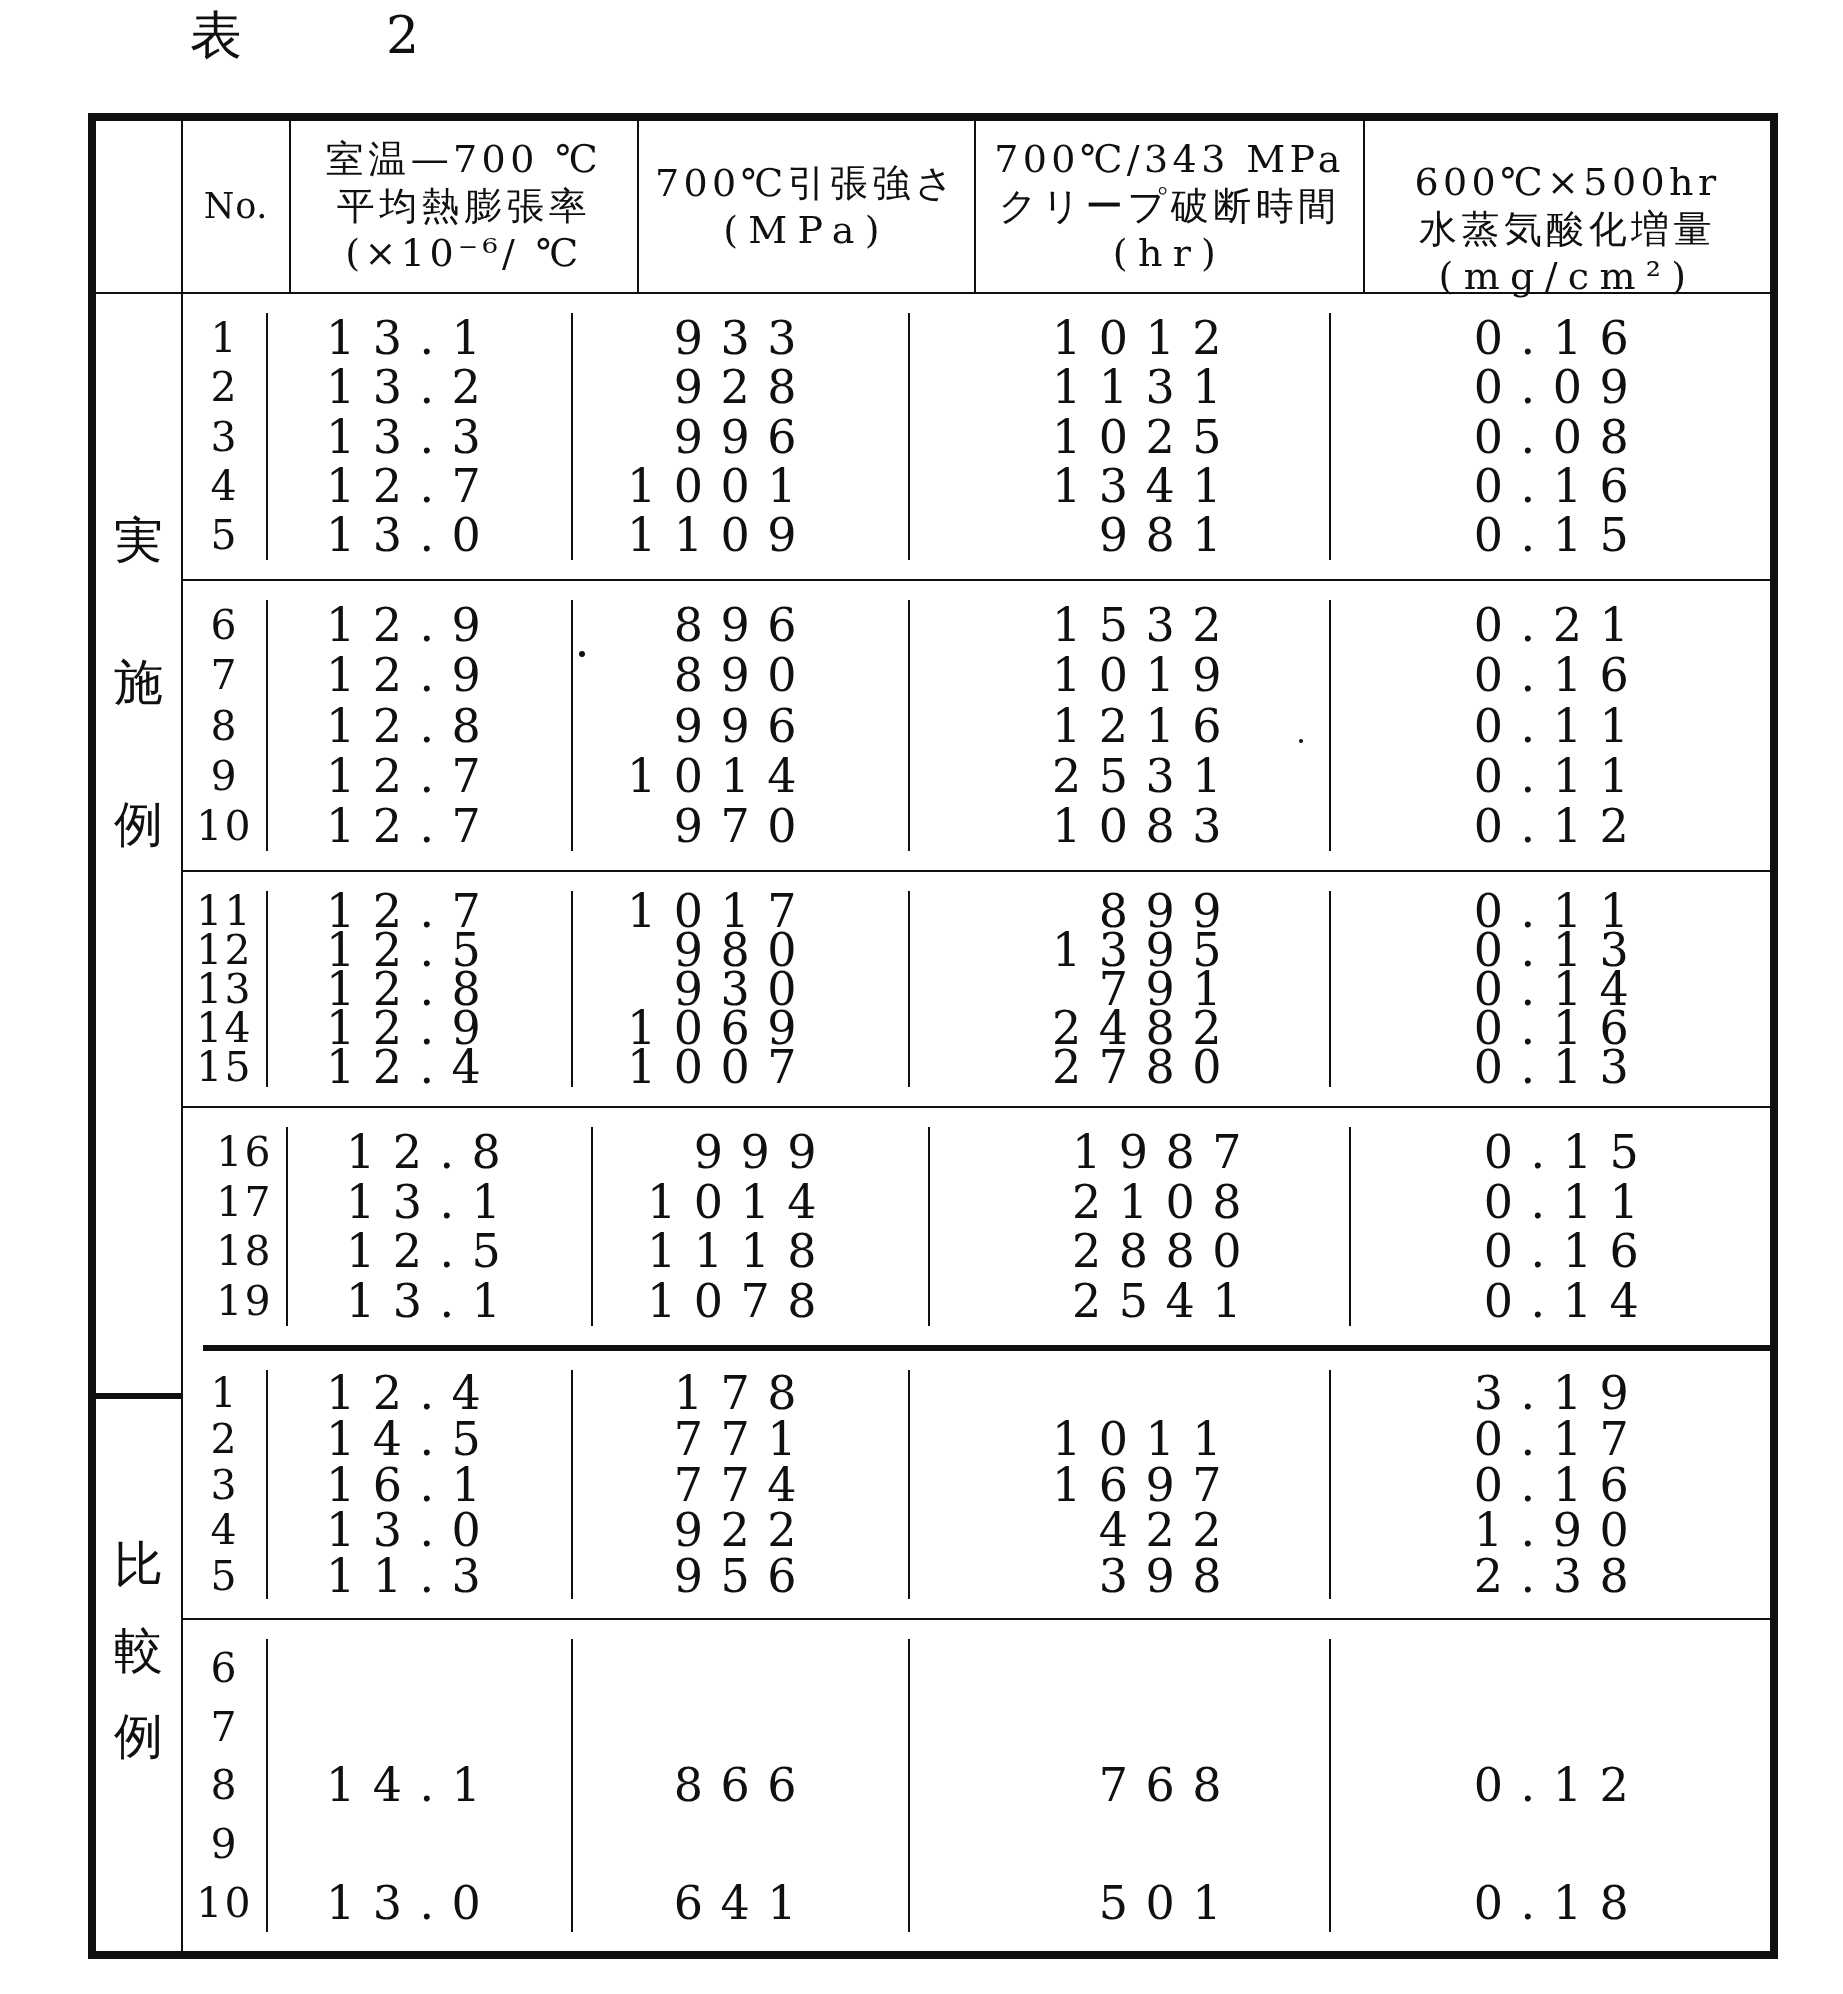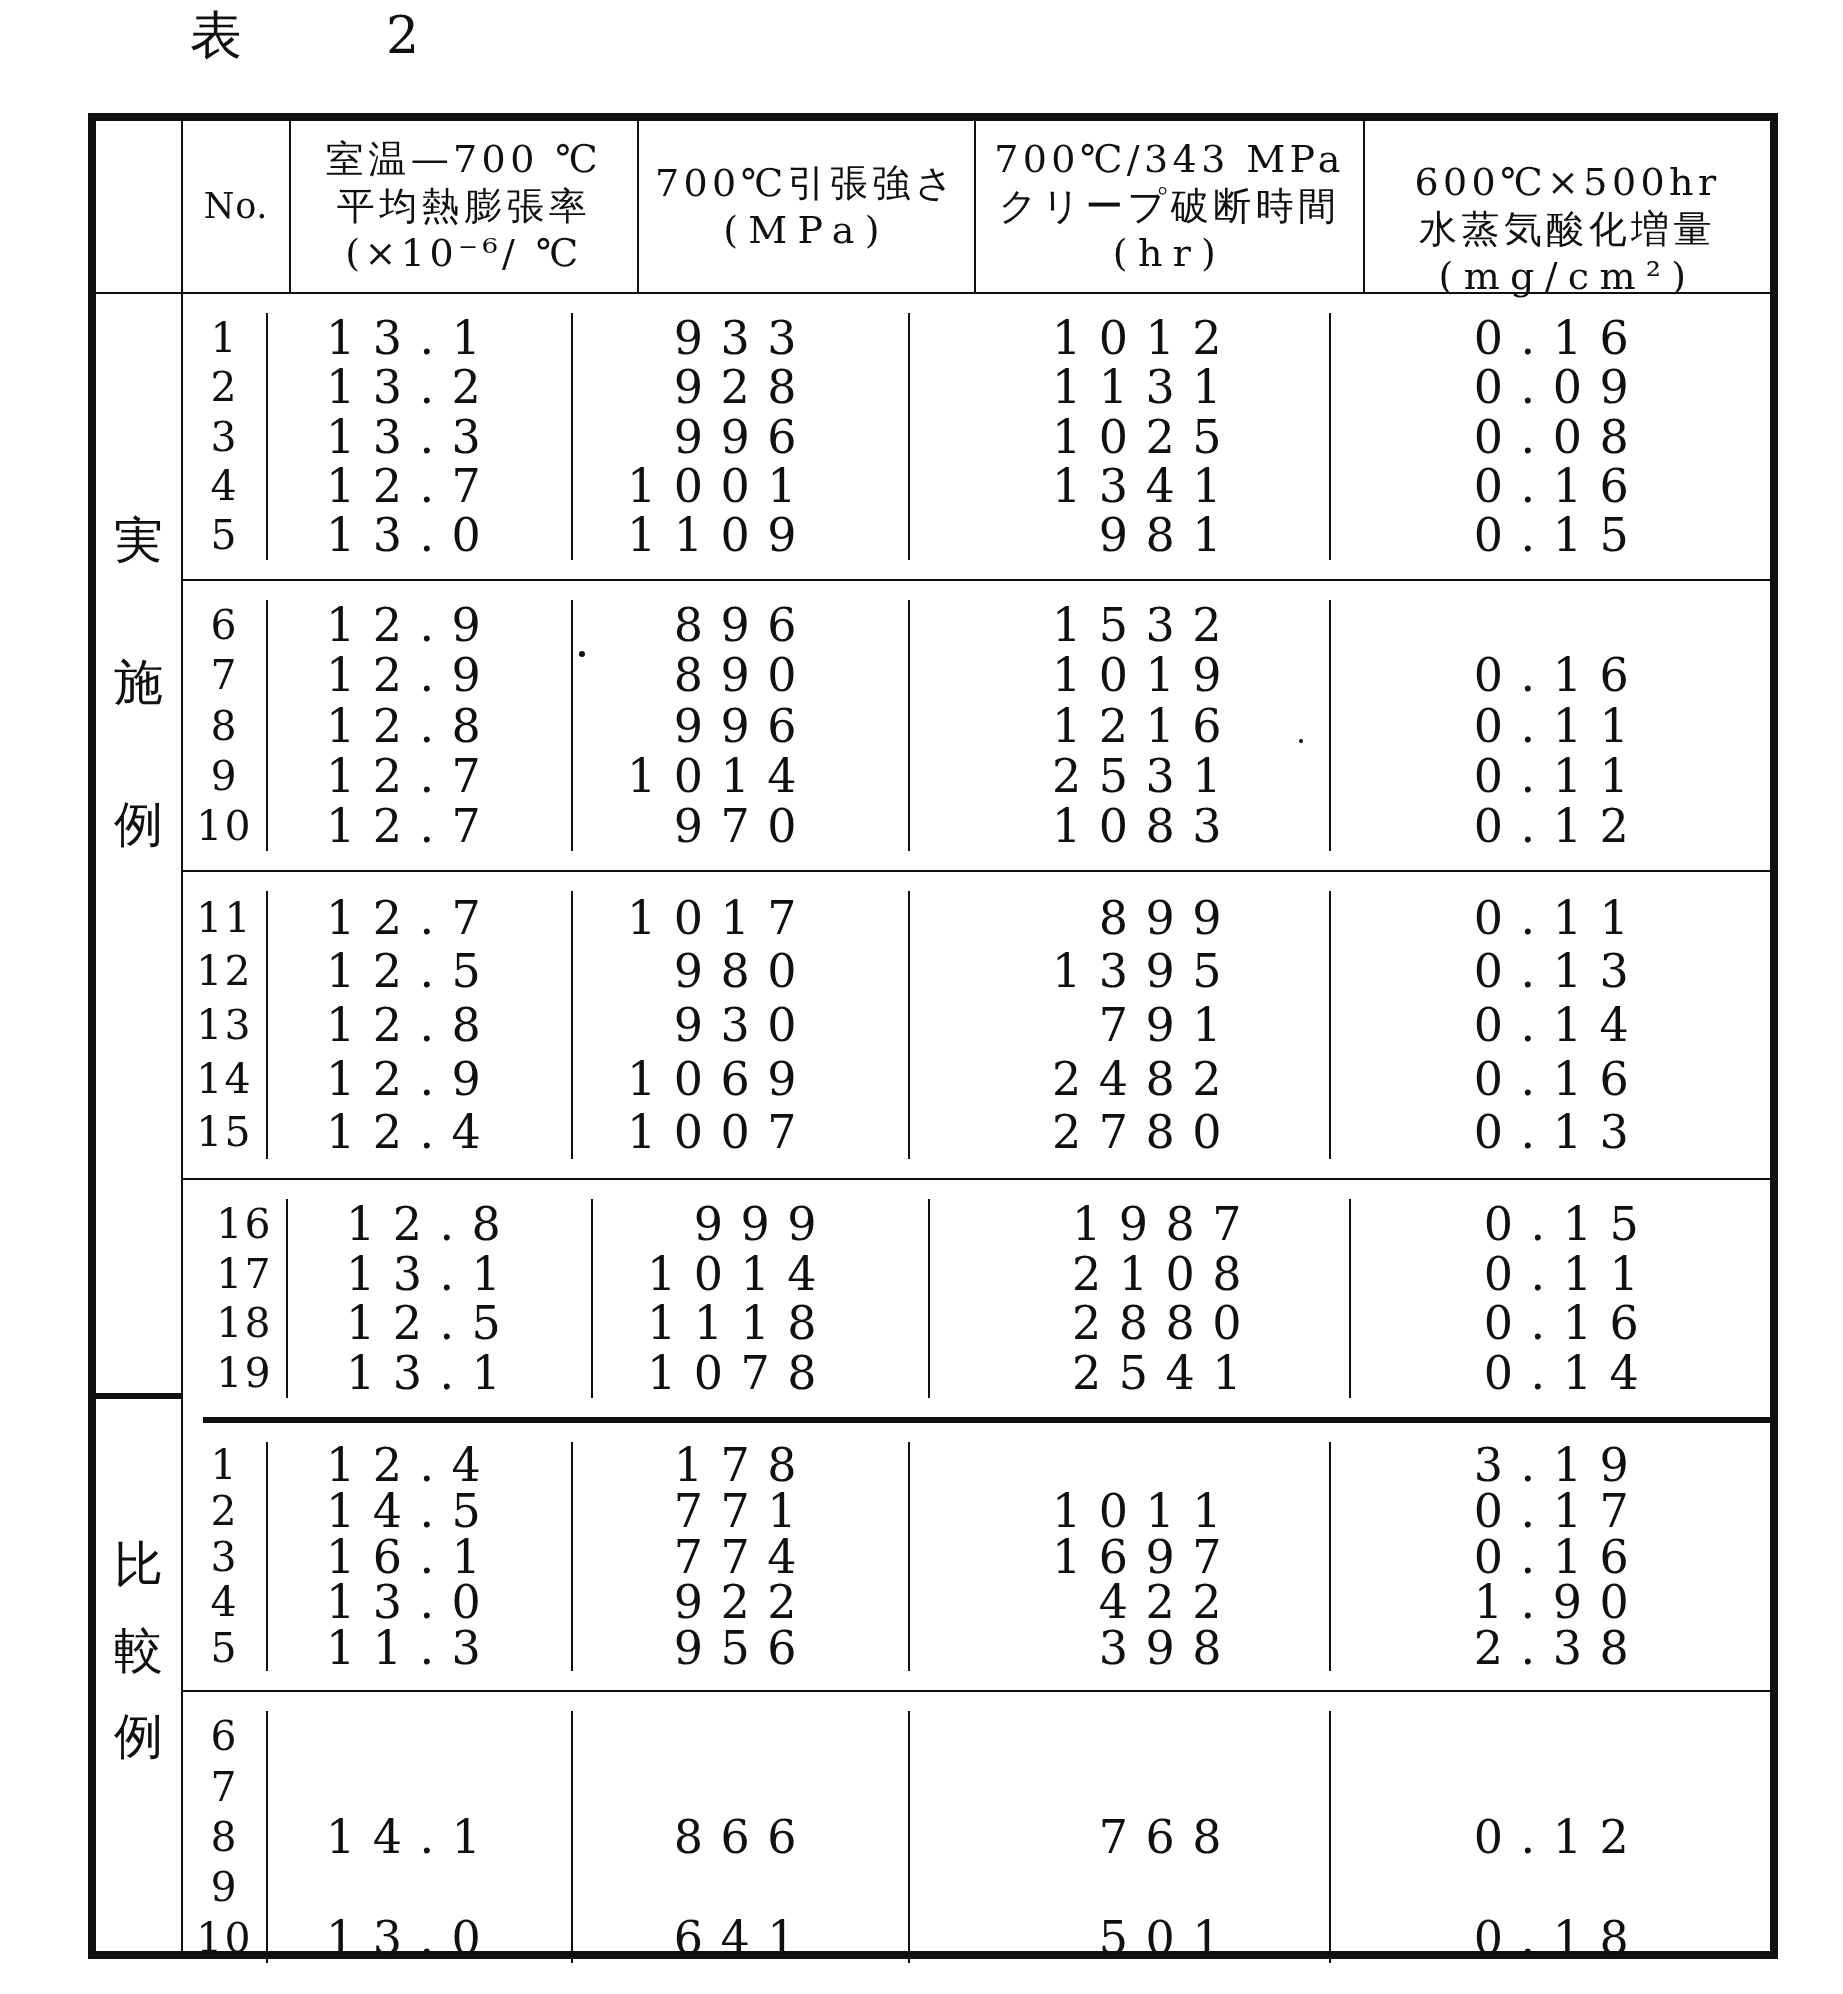--- a/index.html
+++ b/index.html
@@ -37,21 +37,21 @@
   .h-no{width:108px;font-size:35px;letter-spacing:0.7px;}
   .h-c2{width:348px;}
   .h-c3{width:337px;}
   .h-c4{width:389px;}
   .h-c5{flex:1;margin-top:46px;}
   .hline{white-space:nowrap;}
   .hline.units{letter-spacing:10.3px;}
   
   .group{display:flex;flex-direction:column;padding:19px 0;
     border-bottom:2.9px solid #101010;}
-  .g-a1{height:287px;} .g-a2{height:291px;} .g-a3{height:308px;}
+  .g-a1{height:287px;} .g-a2{height:291px;} .g-a3{height:236px;}
   .g-a4{height:243px;border-bottom:6.6px solid #101010;margin-left:20px;}
   .g-b1{height:269px;} .g-b2{flex:1;border-bottom:none;}
   .row{flex:1;display:flex;min-height:0;}
   .row .cell{display:flex;align-items:center;border-right:2.9px solid #101010;
     font-size:46px;letter-spacing:0.38em;white-space:nowrap;}
   .cell.no{width:85px;justify-content:center;font-size:41px;letter-spacing:0.05em;}
   .cell.expansion{width:305px;justify-content:center;padding-right:14.7px;}
   .cell.tensile{width:337px;justify-content:flex-end;padding-right:94px;}
   .cell.creep{width:421px;justify-content:flex-end;padding-right:90px;}
   .cell.oxidation{flex:1;justify-content:center;border-right:none;padding-left:19px;}
@@ -149,20 +149,21 @@
             <div class="cell creep">981</div>
             <div class="cell oxidation">0.15</div>
           </div>
         </div>
       <div class="band group g-a2">
           <div class="row">
             <div class="cell no">6</div>
             <div class="cell expansion">12.9</div>
             <div class="cell tensile">896</div>
             <div class="cell creep">1532</div>
+            <div class="cell oxidation">0.21</div>
           </div>
           <div class="row">
             <div class="cell no">7</div>
             <div class="cell expansion">12.9</div>
             <div class="cell tensile">890</div>
             <div class="cell creep">1019</div>
             <div class="cell oxidation">0.16</div>
           </div>
           <div class="row">
             <div class="cell no">8</div>

